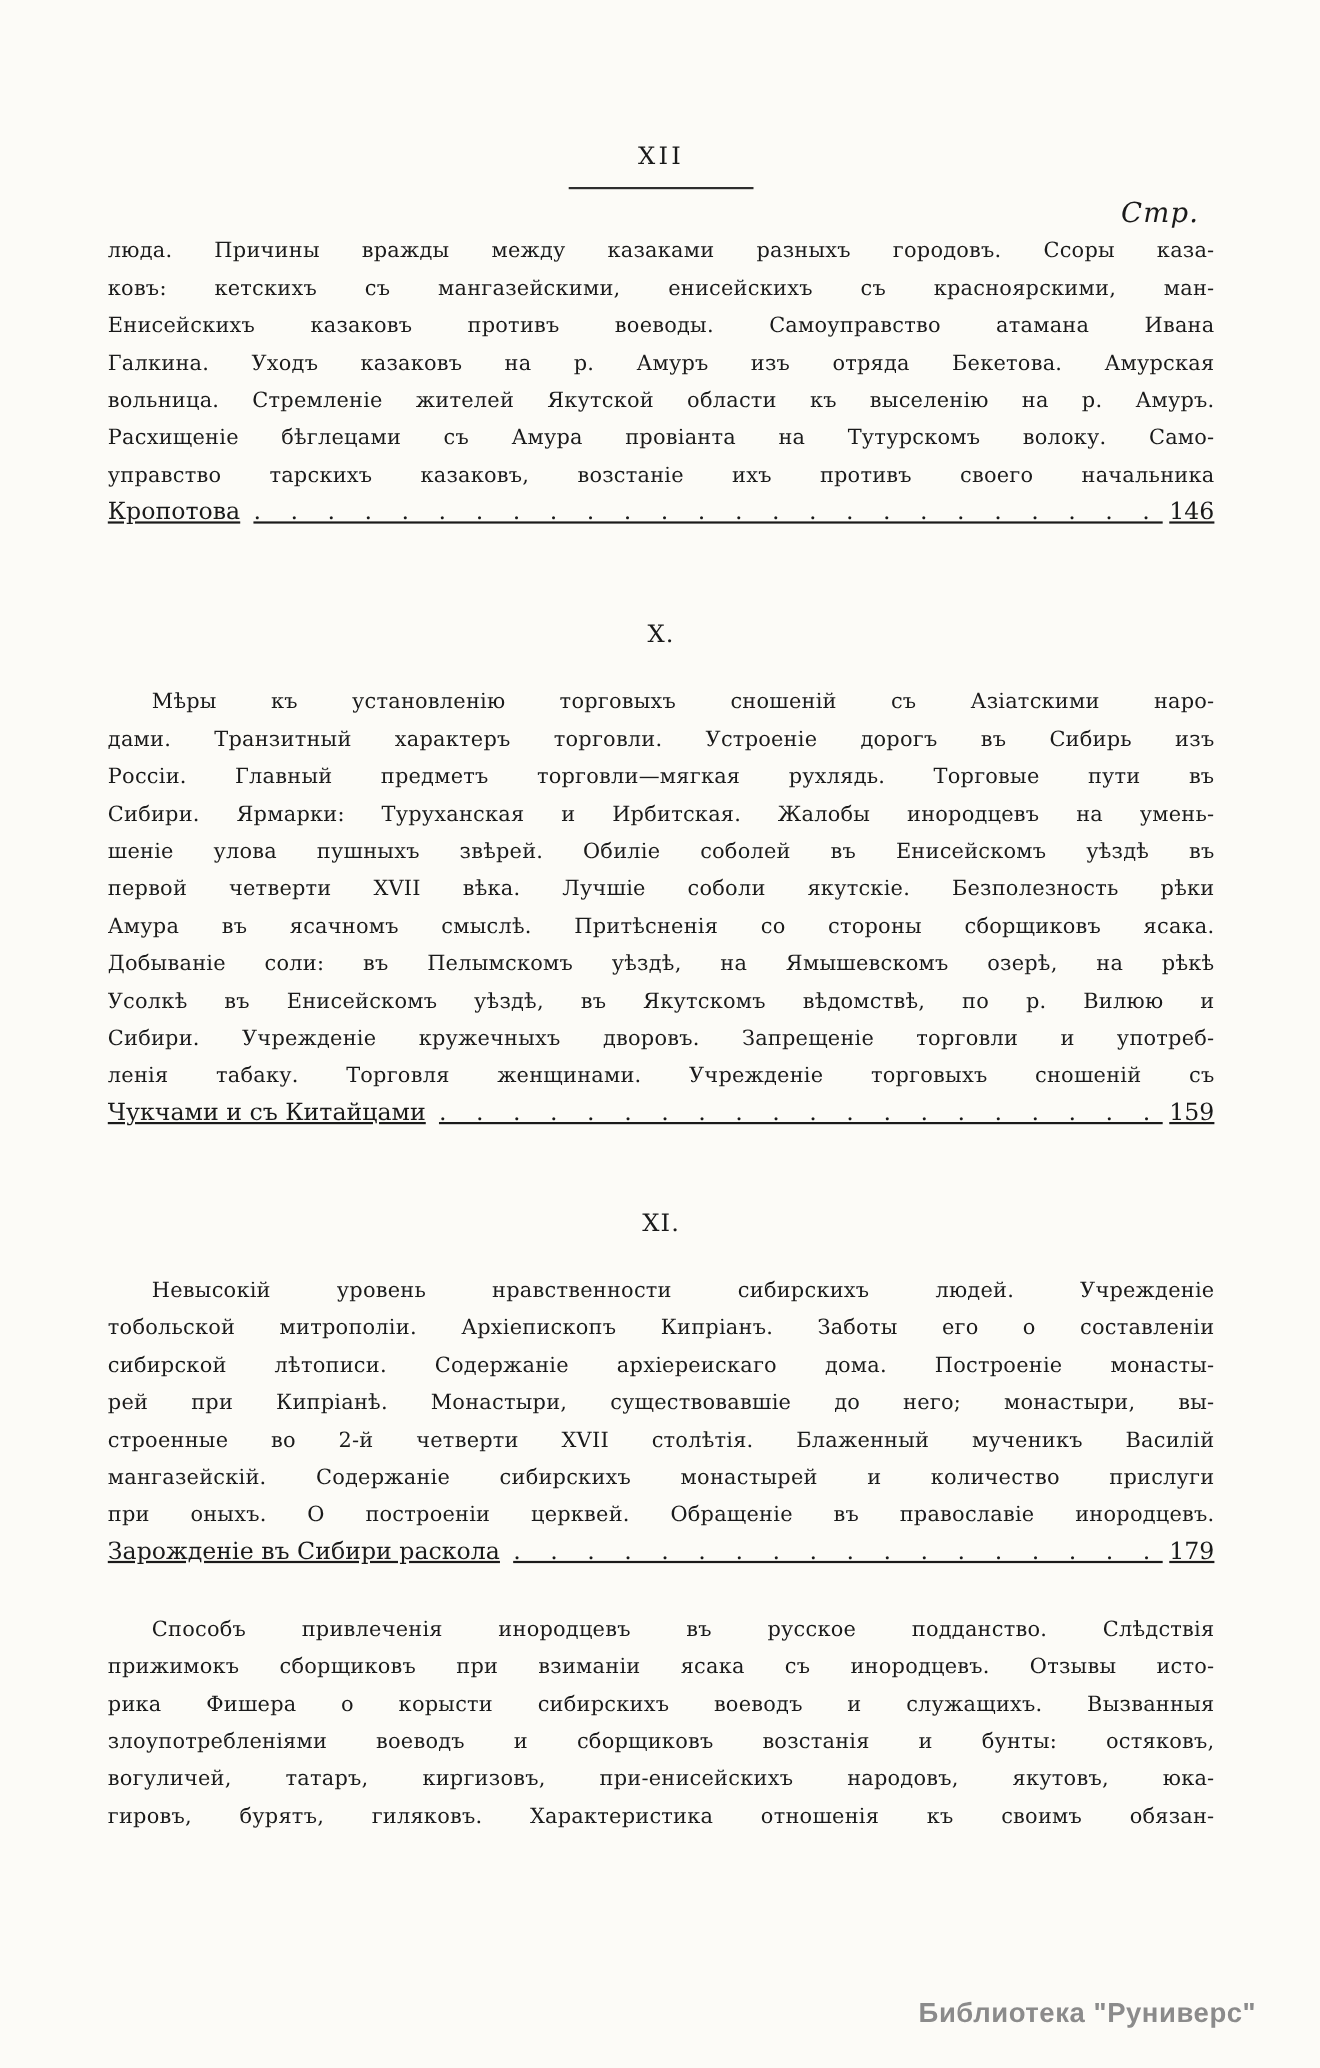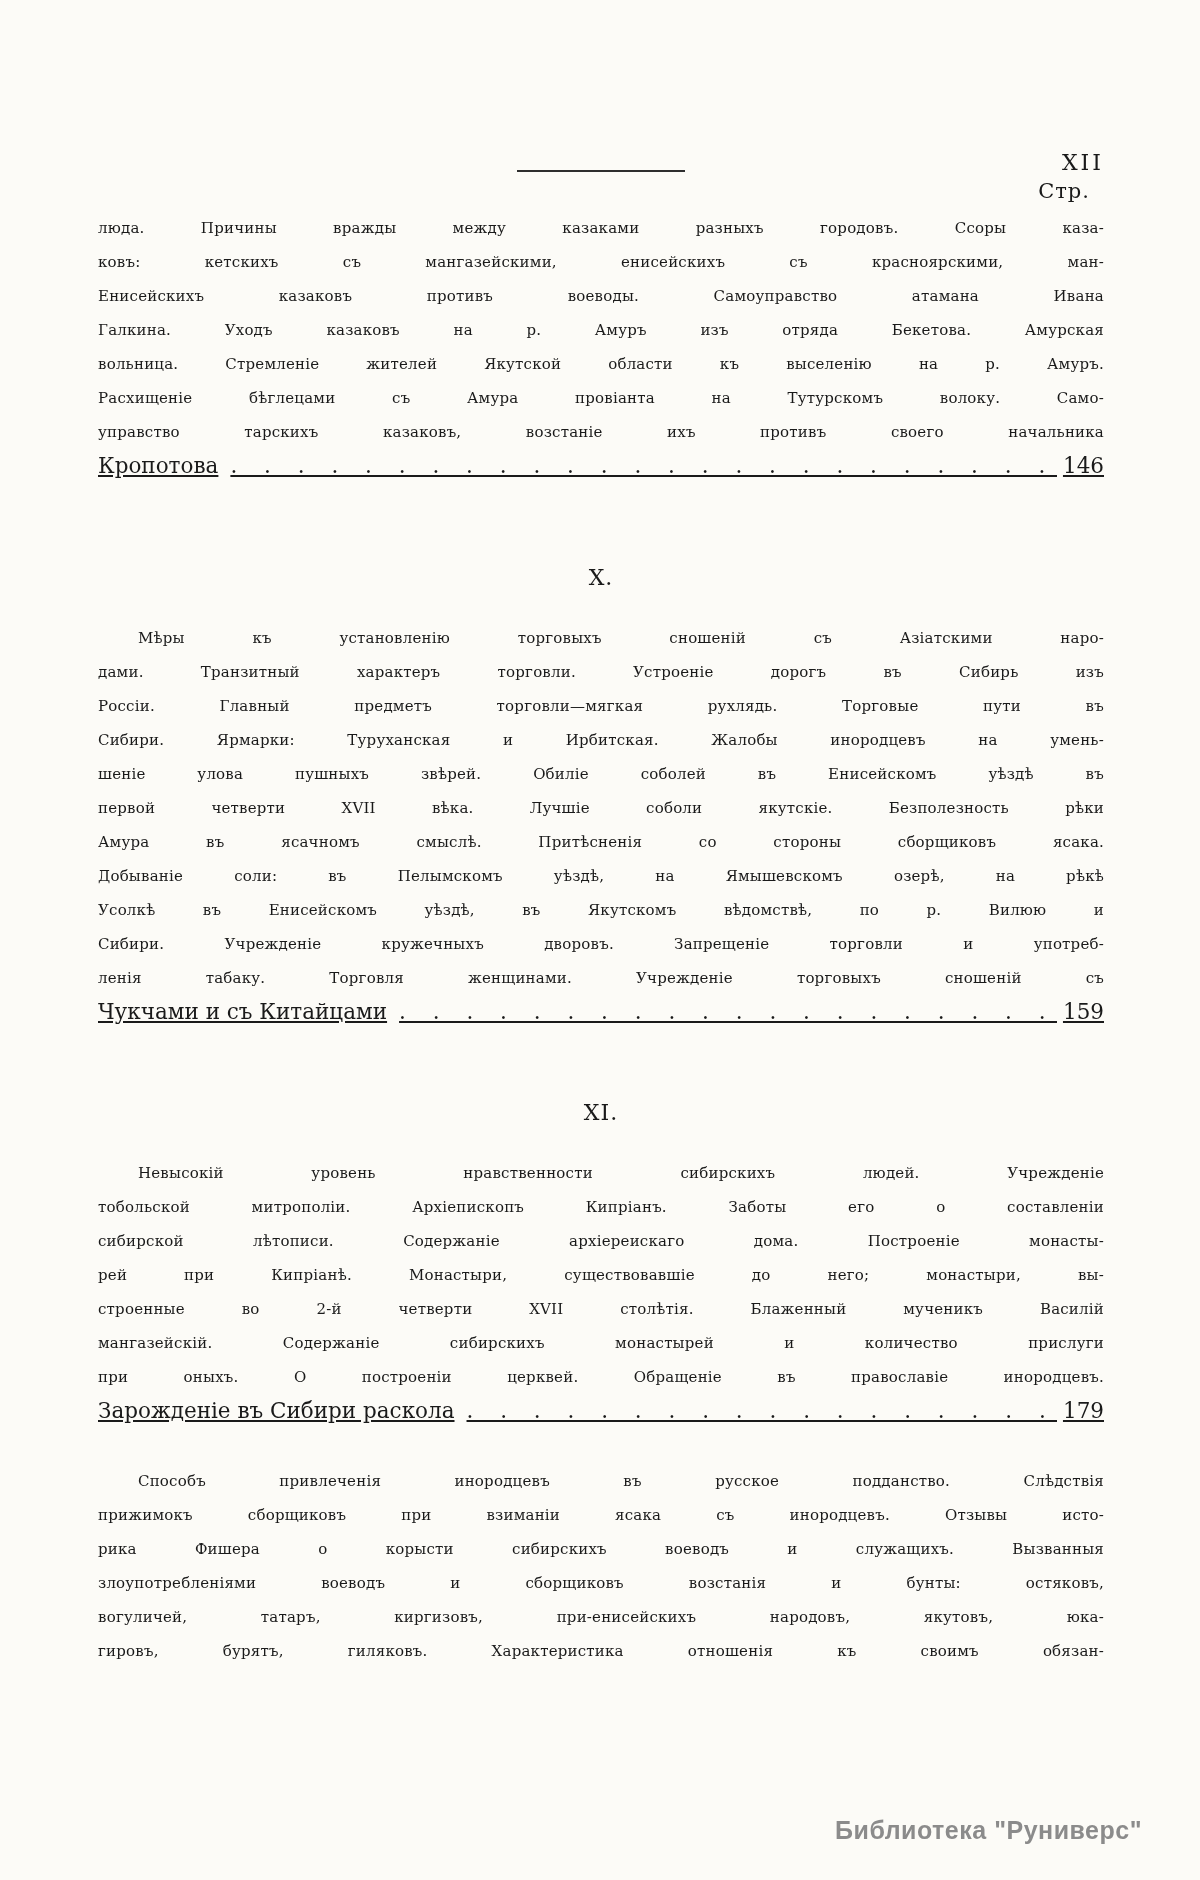--- a/index.html
+++ b/index.html
@@ -4,42 +4,42 @@
 <style>
   html,body{margin:0;padding:0;}
   body{
     width:1200px;height:1880px;position:relative;overflow:hidden;
     background:#fcfbf7;
     font-family:"DejaVu Serif", serif;
     color:#1a1a1a;
   }
   .page-inner{position:absolute;left:98px;top:0;width:1006px;height:100%;}
   .folio{
-    position:absolute;top:130px;left:0;width:100%;text-align:right;
-    font-size:22px;letter-spacing:3px;margin-top:20px;
+    position:absolute;top:130px;left:0;width:100%;text-align:center;
+    font-size:22px;letter-spacing:3px;
   }
   .folio-rule{
     position:absolute;top:170px;left:calc(50% - 84px);width:168px;height:2px;
     background:#2e2e2e;
   }
   .column-label{
     position:absolute;top:179px;right:14px;
-    font-size:21px;letter-spacing:1px;
+    font-style:italic;font-size:25px;letter-spacing:1px;
   }
   section.toc-section{position:absolute;left:0;width:100%;}
   .sec0{top:211px}
   .sec1{top:561px}
   .sec2{top:1096px}
   .sec3{top:1464px}
   .sec-heading{
     height:34px;line-height:34px;margin-bottom:26px;
     text-align:center;font-size:22px;letter-spacing:1px;
   }
   .toc-line{
-    height:34px;line-height:34px;font-size:15px;
+    height:34px;line-height:34px;font-size:19px;
     text-align:justify;text-align-last:justify;
     word-spacing:2px;letter-spacing:0.2px;
   }
   .toc-line.indent{padding-left:40px;}
   .leader-line{
     display:flex;align-items:baseline;
     height:34px;line-height:34px;font-size:21.5px;text-decoration:underline;
   }
   .leader-line .leader-title{white-space:nowrap;}
   .leader-line .leader-dots{

